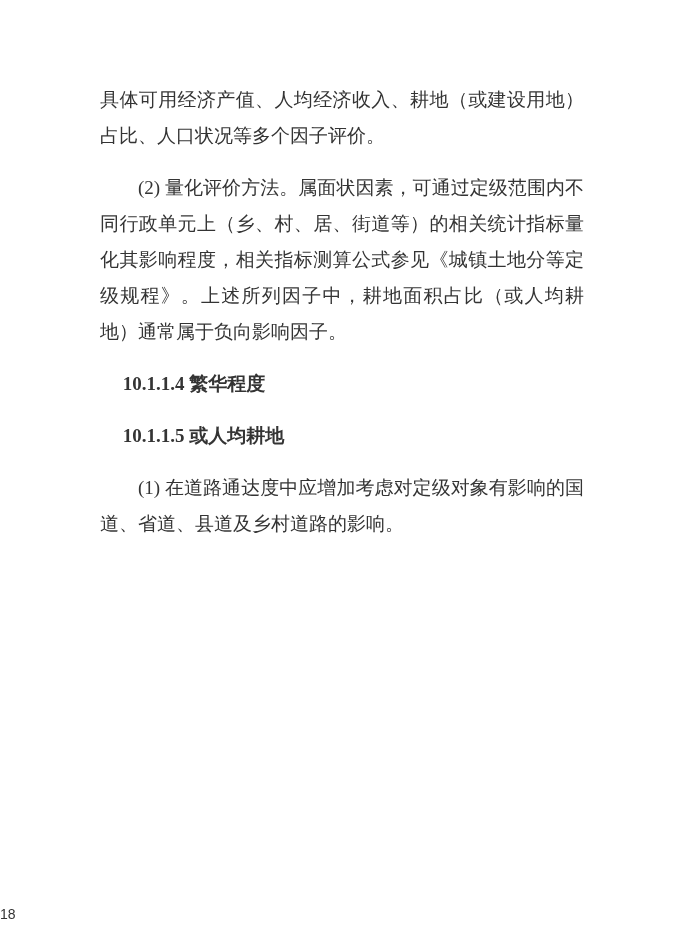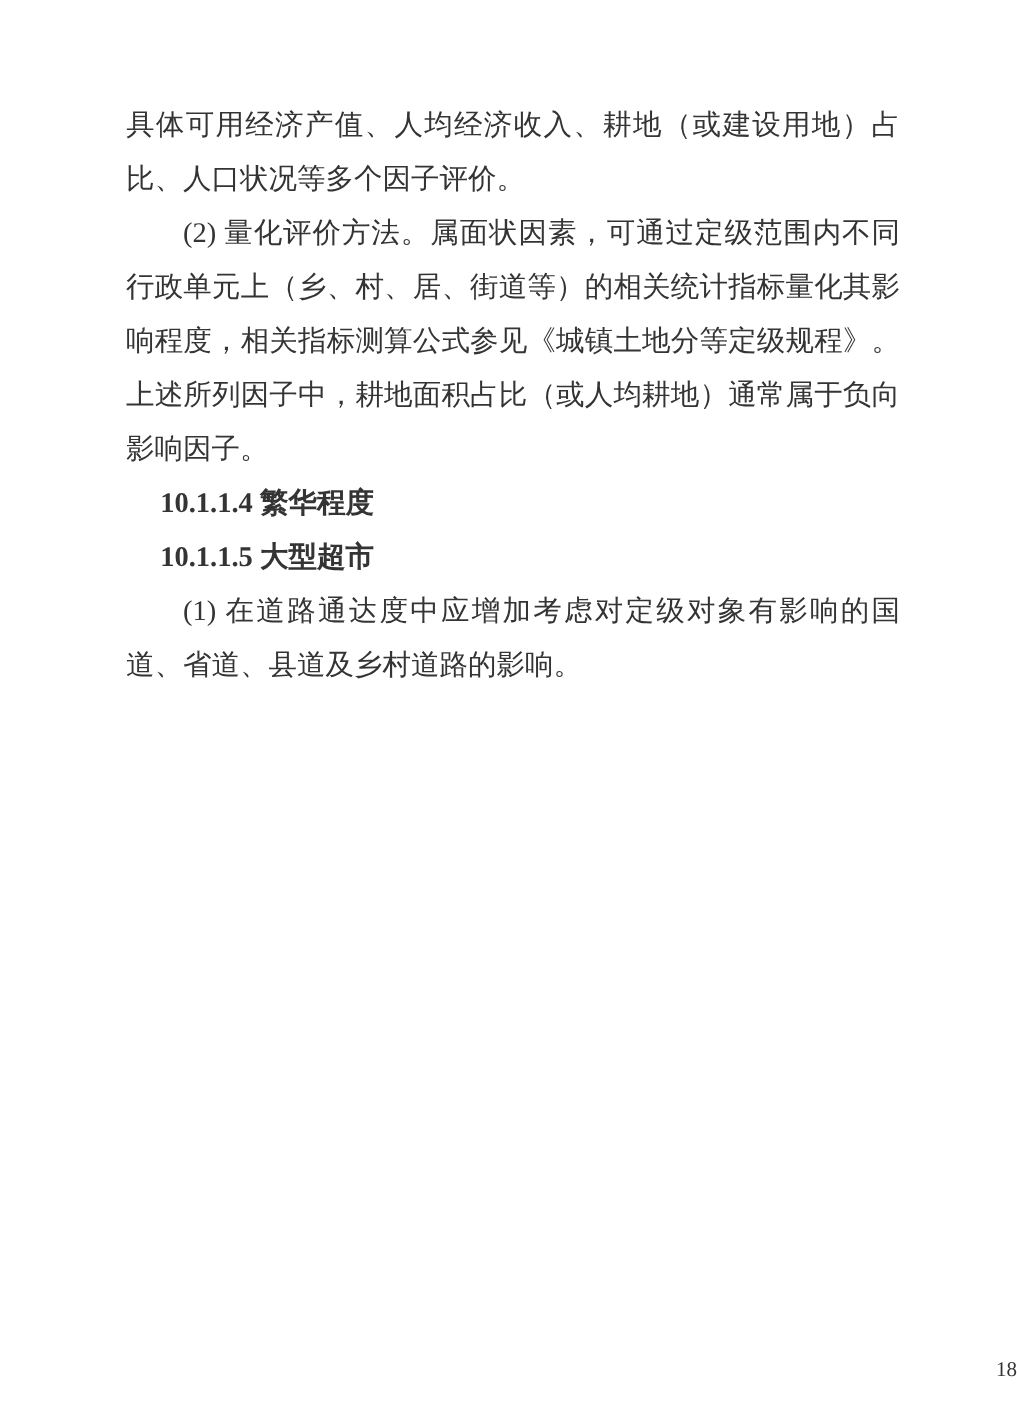--- a/index.html
+++ b/index.html
@@ -24,53 +24,53 @@
     position: absolute;
     left: 84px;
     top: 66px;
     width: 516px;
     font-size: 19px;
     line-height: 36px;
     text-align: justify;
     text-justify: inter-ideograph;
   }
   .content p.para {
-    margin: 0;
+    margin: 16px;
     padding: 0;
     text-align: justify;
     text-align-last: left;
     word-break: break-all;
   }
   .content p.para.indent {
     text-indent: 2em;
   }
   .content .heading {
-    margin: 0;
+    margin: 16px;
     padding: 0 0 0 1.2em;
     font-weight: bold;
     font-size: 19px;
     line-height: 36px;
     text-align: left;
   }
   .page-number {
     position: absolute;
     top: 906px;
     left: 0;
     width: 678px;
-    text-align: right;
-    font-family: Liberation Serif, serif;
+    text-align: left;
+    font-family: Liberation Sans, sans-serif;
     font-size: 14px;
     color: #333333;
   }
 </style>
 </head>
 <body>
 
 <div class="page" style="background: rgb(255, 255, 255); color: rgb(52, 52, 52);">
   <div class="content" id="content">
       <p class="para">具体可用经济产值、人均经济收入、耕地（或建设用地）占比、人口状况等多个因子评价。</p>
       <p class="para indent">(2) 量化评价方法。属面状因素，可通过定级范围内不同行政单元上（乡、村、居、街道等）的相关统计指标量化其影响程度，相关指标测算公式参见《城镇土地分等定级规程》。上述所列因子中，耕地面积占比（或人均耕地）通常属于负向影响因子。</p>
       <div class="heading"><span>10.1.1.4</span> <span>繁华程度</span></div>
-      <div class="heading"><span>10.1.1.5</span> <span>大型超市</span></div>
+      <div class="heading"><span>10.1.1.5</span> <span>或人均耕地</span></div>
       <p class="para indent">(1) 在道路通达度中应增加考虑对定级对象有影响的国道、省道、县道及乡村道路的影响。</p>
     </div>
   <div class="page-number">18</div>
 </div>
 
 </body></html>

